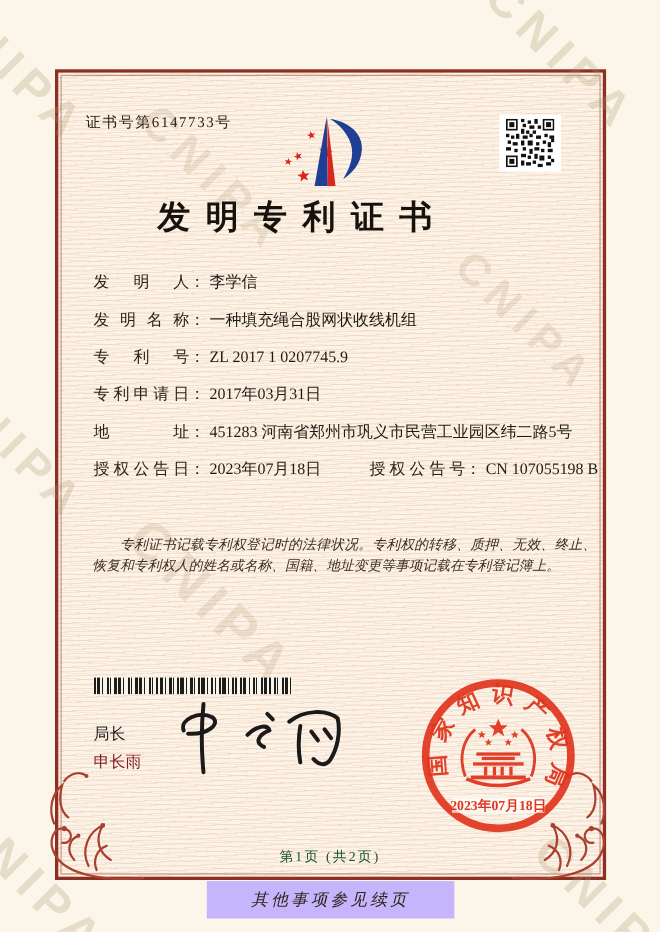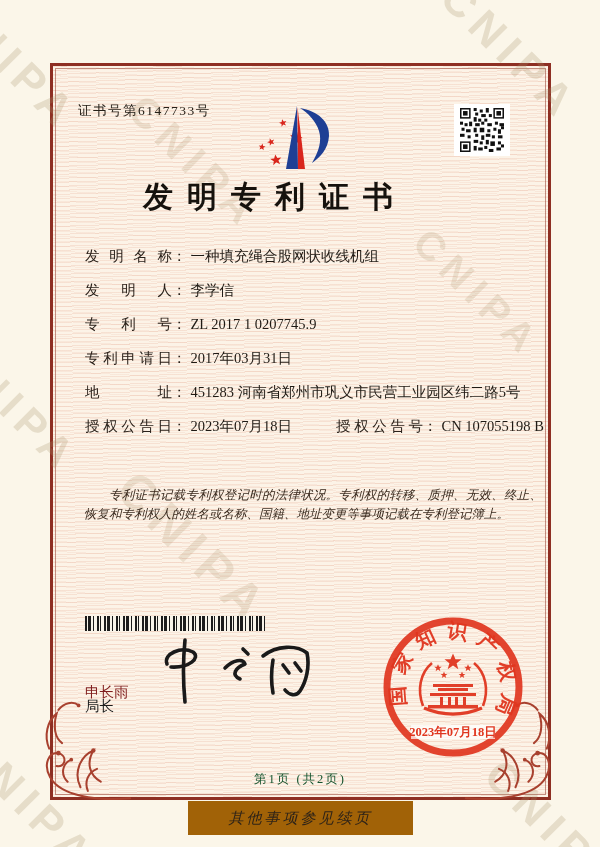--- a/index.html
+++ b/index.html
@@ -78,41 +78,41 @@
   
   .barcode{
     position:absolute;left:85px;top:616px;width:180px;height:15px;
     background:repeating-linear-gradient(90deg,
       #1c1c1c 0 2px,#f8f4ea 2px 3px,#1c1c1c 3px 6px,#f8f4ea 6px 8px,
       #1c1c1c 8px 9px,#f8f4ea 9px 12px,#1c1c1c 12px 14px,#f8f4ea 14px 15px,
       #1c1c1c 15px 16px,#f8f4ea 16px 19px);
   }
   .signer-title{
     position:absolute;left:85px;top:658px;font-size:14.5px;
-    font-family:"Liberation Sans","DejaVu Sans",sans-serif;color:#1c1c1c;margin-top:39px;
+    font-family:"Liberation Sans","DejaVu Sans",sans-serif;color:#1c1c1c;
   }
   .signer-name{
     position:absolute;left:85px;top:683px;font-size:14.5px;
     font-family:"Liberation Sans","DejaVu Sans",sans-serif;color:#7f1d1d;
   }
   .signature{position:absolute;left:147px;top:634px;width:175px;height:74px;}
   
   .seal{position:absolute;left:380px;top:614px;width:146px;height:146px;}
   
   .orn{position:absolute;width:92px;height:108px;}
   .orn-left{left:40px;top:696px;}
   .orn-right{left:464px;top:696px;transform:scaleX(-1);}
   
   .page-number{
     position:absolute;left:0;top:771px;width:600px;text-align:center;
     font-size:12.5px;letter-spacing:2px;color:#14532d;
   }
   .note-box{
     position:absolute;left:188px;top:801px;width:225px;height:34px;
-    background:#a16207;display:flex;align-items:center;justify-content:center;
+    background:#c4b5fd;display:flex;align-items:center;justify-content:center;
   }
   .note-text{
     font-size:15px;font-style:italic;letter-spacing:3px;color:#2e2318;
   }
 </style>
 </head>
 <body>
 
 <div class="frame"></div>
 
@@ -231,24 +231,24 @@
           <rect x="24" y="26" width="3" height="2"></rect>
           <rect x="27" y="24" width="2" height="2"></rect>
       </g>
     </svg>
   </div>
 
   <div class="title">发明专利证书</div>
 
   <div class="fields">
     <div class="frow">
+      <span class="flabel">发明人</span><span class="fsep">：</span><span class="fvalue">李学信</span>
+    </div>
+    <div class="frow">
       <span class="flabel">发明名称</span><span class="fsep">：</span><span class="fvalue">一种填充绳合股网状收线机组</span>
-    </div>
-    <div class="frow">
-      <span class="flabel">发明人</span><span class="fsep">：</span><span class="fvalue">李学信</span>
     </div>
     <div class="frow">
       <span class="flabel">专利号</span><span class="fsep">：</span><span class="fvalue">ZL 2017 1 0207745.9</span>
     </div>
     <div class="frow">
       <span class="flabel">专利申请日</span><span class="fsep">：</span><span class="fvalue">2017年03月31日</span>
     </div>
     <div class="frow">
       <span class="flabel">地址</span><span class="fsep">：</span><span class="fvalue">451283 河南省郑州市巩义市民营工业园区纬二路5号</span>
     </div>

